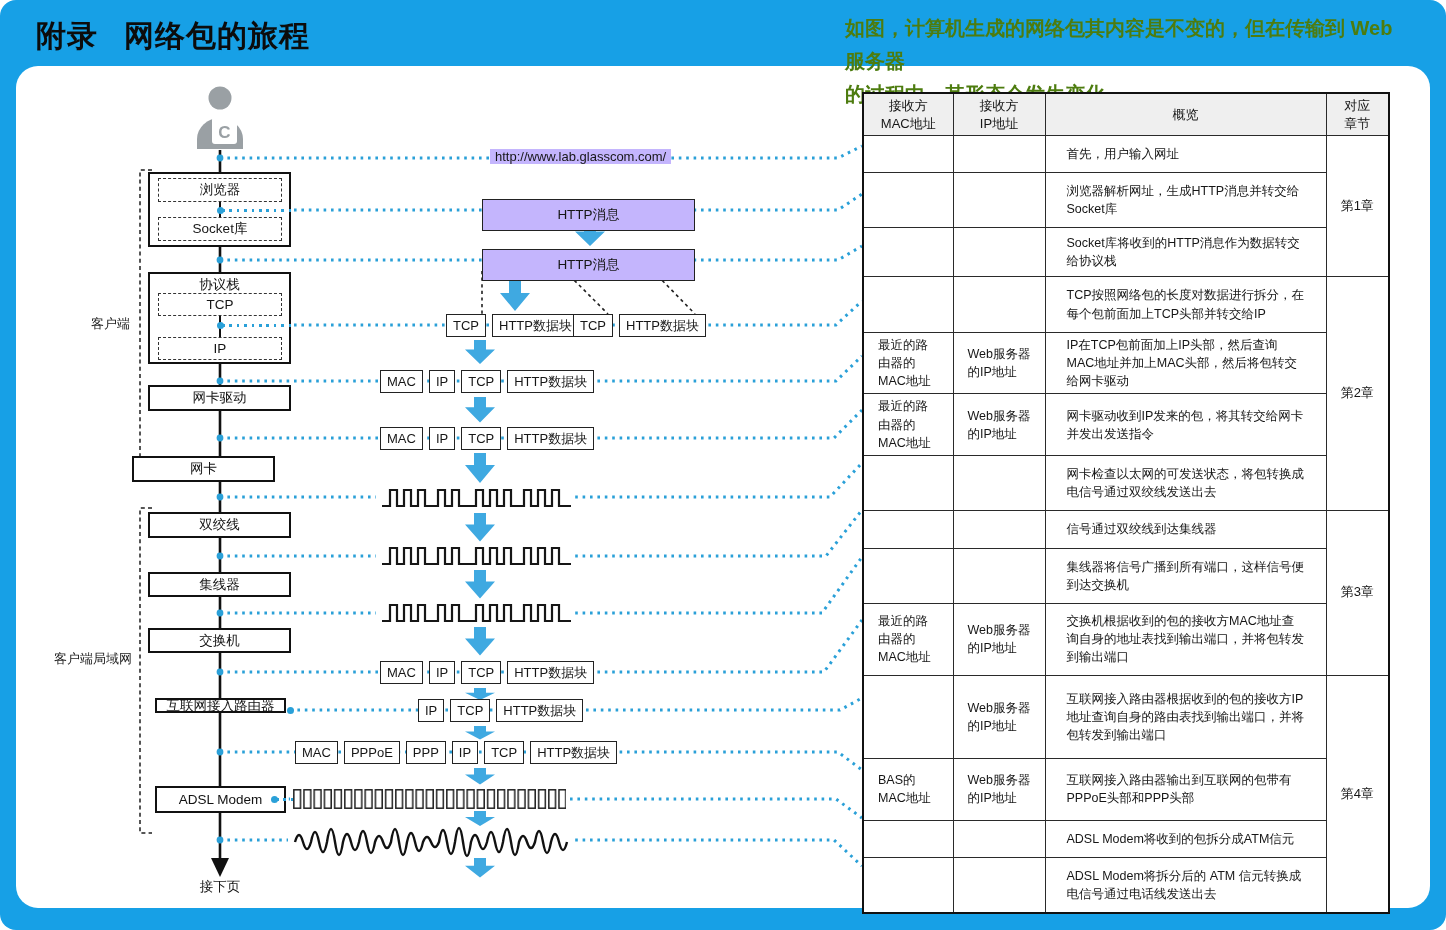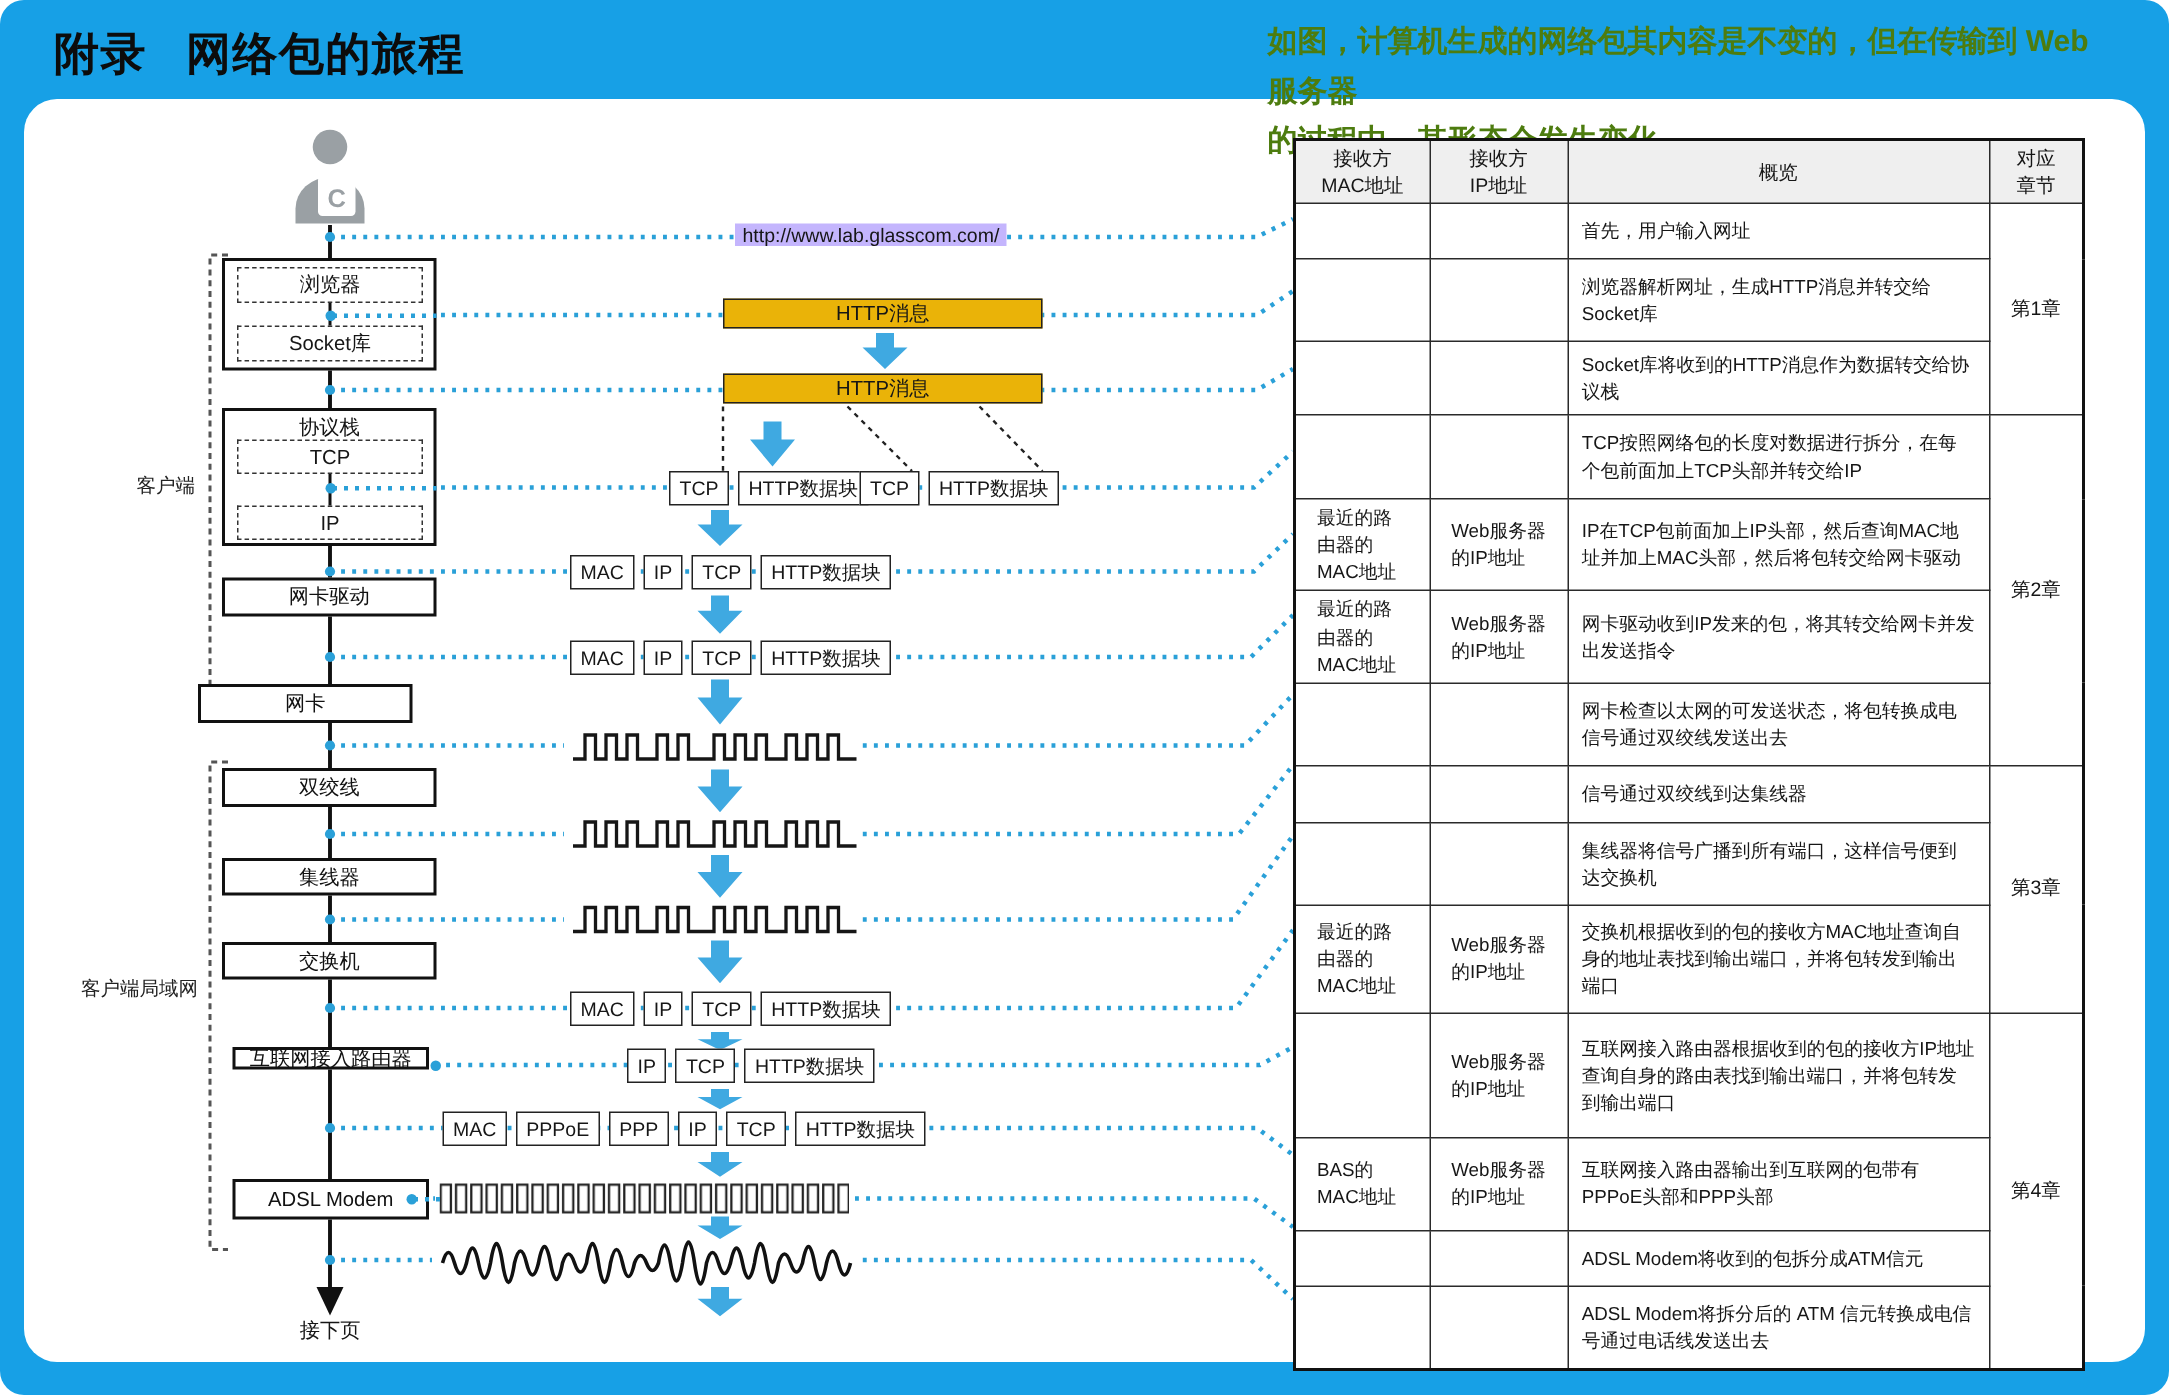--- a/index.html
+++ b/index.html
@@ -29,31 +29,31 @@
   .grouplabel{font-size:13px;color:#222;text-align:right}
   .vstub{position:absolute;width:2.5px;background:#111}
   .bdot{position:absolute;width:7px;height:7px;border-radius:50%;background:var(--connector-blue)}
   .dotline{position:absolute;height:3px;
      background-image:repeating-linear-gradient(90deg,var(--connector-blue) 0 2.6px,transparent 2.6px 7.4px)}
 
   
   .prow{display:flex;gap:6px;align-items:center}
   .pbox{height:23px;border:1.6px solid #222;background:#fff;display:flex;align-items:center;justify-content:center;
         padding:0 6px;font-size:13px;white-space:nowrap}
-  .pwide{width:213px;height:20px;border:1.6px solid #222;background:#eab308;display:flex;align-items:center;justify-content:center;font-size:13.5px}
+  .pwide{width:213px;height:32px;border:1.6px solid #222;background:#c4b5fd;display:flex;align-items:center;justify-content:center;font-size:13.5px}
   .urltext{font-size:13px;background:#c4b5fd;padding:0 5px;white-space:nowrap}
   .nextpage{font-size:13.5px;width:60px;text-align:center}
 
   
   .ptable{border-collapse:collapse;table-layout:fixed;background:#fff}
   .ptable th,.ptable td{border:1.3px solid #2a2a2a;font-weight:400;vertical-align:middle}
   .ptable{border:2.5px solid #111}
   .ptable th{background:#efefef;font-size:13px;text-align:center;white-space:pre-line;line-height:1.35;padding:3px 2px}
   .ptable td{font-size:12.5px;line-height:1.45;padding:3px 14px}
-  .ptable td.sum{padding:3px 9px}
+  .ptable td.sum{padding:3px 21px}
   .ptable td.chap{text-align:center;font-size:13px}
 
   
   .conn{fill:none;stroke:var(--connector-blue);stroke-width:3;stroke-dasharray:2.6 4.8}
   .halo{fill:#fff}
   .sq{fill:none;stroke:#161616;stroke-width:2.2}
   .wavf{fill:none;stroke:#111;stroke-width:2.4}
   .spl{fill:none;stroke:#222;stroke-width:1.6;stroke-dasharray:3.2 3.4}
   .flowline{stroke:#111;stroke-width:2.6}
   .inkfill{fill:#111}

